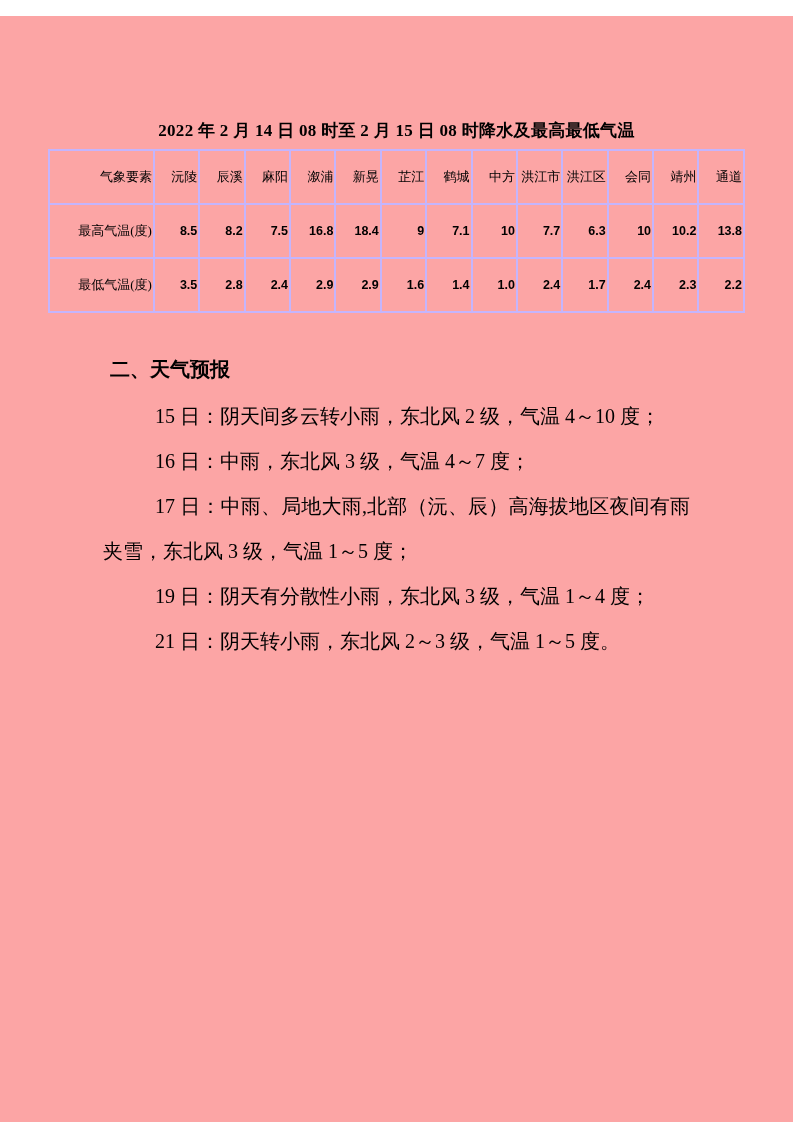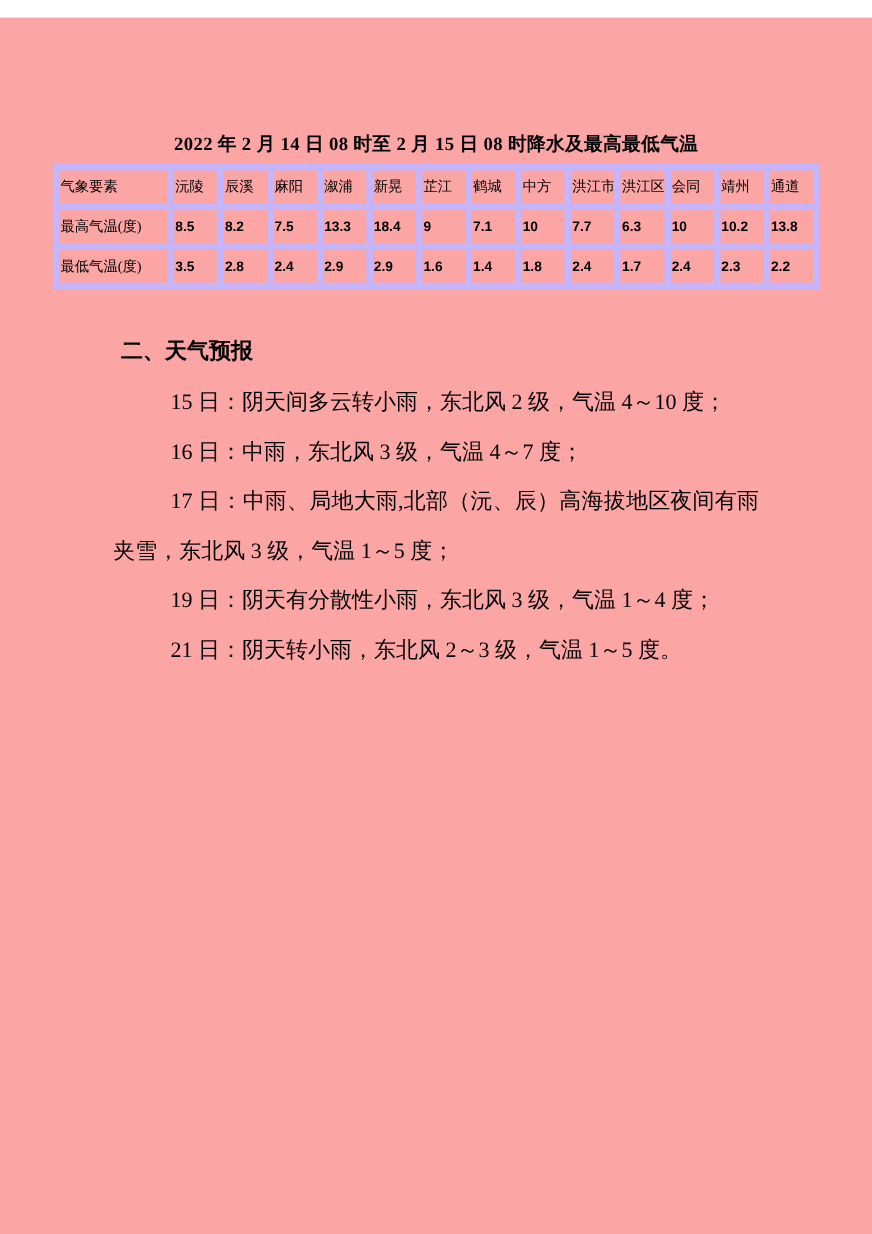--- a/index.html
+++ b/index.html
@@ -25,24 +25,24 @@
     white-space: nowrap;
   }
   table.weather {
     margin-top: 7px;
     width: 697px;
     border-collapse: collapse;
     table-layout: fixed;
     border: 2px solid #000000;
   }
   table.weather th, table.weather td {
-    border: 6px solid #c4b5fd;
+    border: 2px solid #c4b5fd;
     height: 30px;
-    padding: 0 1px;
-    text-align: left;
+    padding: 11px 1px;
+    text-align: right;
     vertical-align: middle;
     font-weight: normal;
     font-size: 13px;
     overflow: hidden;
     white-space: nowrap;
   }
   table.weather thead th { font-size: 13px; }
   table.weather th.row-label { font-size: 13px; }
   table.weather col.c-label { width: 15.1%; }
   table.weather td.num {
@@ -102,41 +102,41 @@
           <th>靖州</th>
           <th>通道</th>
         </tr>
     </thead>
     <tbody id="table-body">
         <tr>
           <th class="row-label">最高气温(度)</th>
           <td class="num">8.5</td>
           <td class="num">8.2</td>
           <td class="num">7.5</td>
-          <td class="num">13.3</td>
+          <td class="num">16.8</td>
           <td class="num">18.4</td>
           <td class="num">9</td>
           <td class="num">7.1</td>
           <td class="num">10</td>
           <td class="num">7.7</td>
           <td class="num">6.3</td>
           <td class="num">10</td>
           <td class="num">10.2</td>
           <td class="num">13.8</td>
         </tr>
         <tr>
           <th class="row-label">最低气温(度)</th>
           <td class="num">3.5</td>
           <td class="num">2.8</td>
           <td class="num">2.4</td>
           <td class="num">2.9</td>
           <td class="num">2.9</td>
           <td class="num">1.6</td>
           <td class="num">1.4</td>
-          <td class="num">1.8</td>
+          <td class="num">1.0</td>
           <td class="num">2.4</td>
           <td class="num">1.7</td>
           <td class="num">2.4</td>
           <td class="num">2.3</td>
           <td class="num">2.2</td>
         </tr>
       </tbody>
   </table>
 
 

